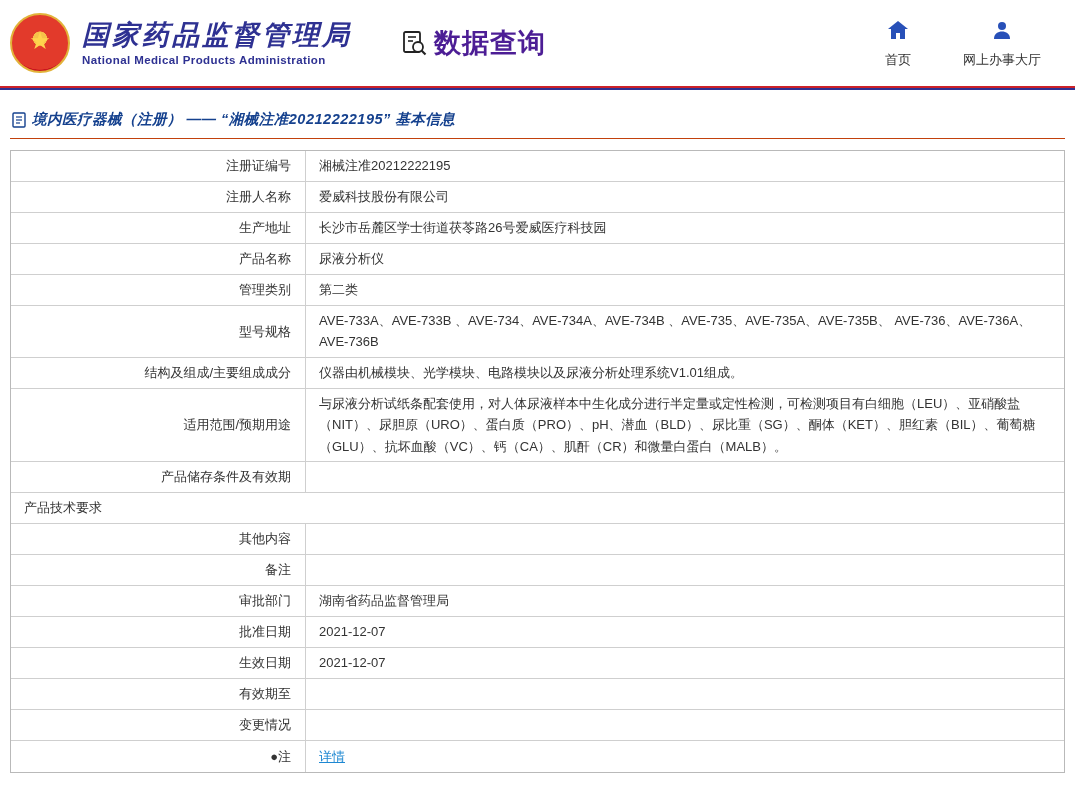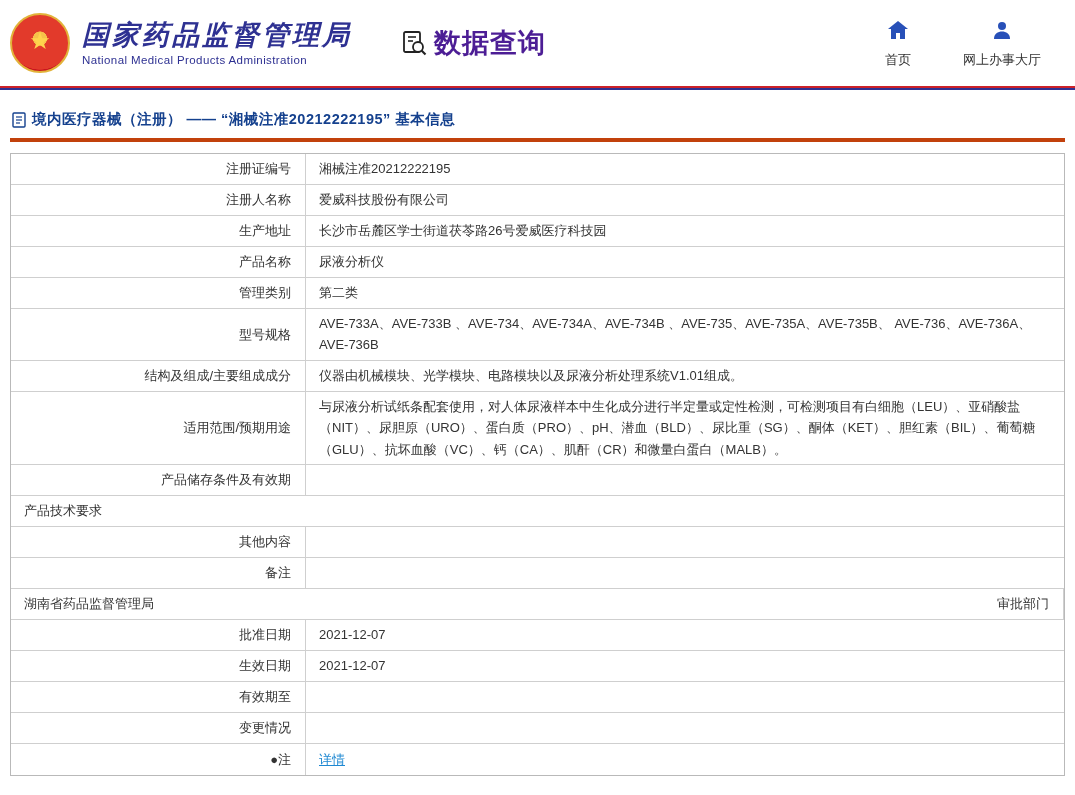--- a/index.html
+++ b/index.html
@@ -4,34 +4,34 @@
 <style>
   * { margin:0; padding:0; box-sizing:border-box; }
   html,body { width:1075px; height:795px; background:#ffffff; font-family:"Liberation Sans","DejaVu Sans",sans-serif; overflow:hidden; }
 
   
   .header { height:86px; display:flex; align-items:center; padding:0 34px 0 10px; background:#fff; position:relative; }
   .emblem { width:60px; height:60px; border-radius:50%; background:radial-gradient(circle at 50% 42%, #f6c14a 0 16%, #e23a2b 17% 72%, #c9151e 73% 100%); border:2px solid #e2b33a; display:flex; align-items:center; justify-content:center; flex:0 0 auto; }
   .emblem .star { color:#ffd34d; font-size:24px; line-height:1; transform:translateY(-2px); }
   .org-block { margin-left:12px; }
   .org-cn { color:#2e3192; font-size:27px; font-weight:bold; letter-spacing:3px; line-height:1.15;font-style:italic; }
-  .org-en { color:#2e3192; font-size:11.5px; letter-spacing:0.4px; margin-top:3px; }
+  .org-en { color:#2e3192; font-size:11.5px; letter-spacing:0.4px; margin-top:3px;font-weight:bold; }
   .data-query { display:flex; align-items:center; margin-left:48px; cursor:pointer; }
   .data-query .dq-label { font-size:27px; font-weight:bold; color:#4c1d95; margin-left:6px; letter-spacing:1px; }
   .header-spacer { flex:1; }
   .nav { display:flex; gap:52px; align-items:flex-start; margin-top:4px; }
   .nav-item { display:flex; flex-direction:column; align-items:center; gap:12px; cursor:pointer; }
   .nav-item .nav-label { font-size:13px; color:#333; white-space:nowrap; }
 
   
   .top-divider { height:4px; width:100%; background:linear-gradient(#cc2229 0 45%, #2e3192 45% 100%); }
 
   
   .main { padding:20px 10px 0 10px; }
-  .page-title-bar { display:flex; align-items:center; gap:6px; padding:0 2px 9px 2px; border-bottom:4px solid #c2410c; }
+  .page-title-bar { display:flex; align-items:center; gap:6px; padding:0 2px 9px 2px; border-bottom:1px solid #c2410c;font-style:italic; }
   .page-title { color:#15418e; font-size:14.5px; font-weight:bold; letter-spacing:0.5px; }
 
   
   .info-table { margin-top:11px; border:1px solid #b9b9b9; background:#fff; }
   .row { display:flex; align-items:stretch; border-bottom:1px solid #cfcfcf; min-height:31px; }
   .row:last-child { border-bottom:none; }
   .cell { display:flex; align-items:center; font-size:13px; color:#333; line-height:1.65; }
   .cell.label { width:295px; flex:0 0 295px; justify-content:flex-end; text-align:right; padding:4px 14px 4px 8px; border-right:1px solid #cfcfcf; }
   .cell.value { flex:1; padding:4px 16px 4px 13px; text-align:left; justify-content:flex-start; }
   .cell.value a { color:#1e88d2; text-decoration:underline; font-size:13px; }
@@ -145,22 +145,22 @@
       </div>
       <div class="row">
         <div class="cell label">其他内容</div>
         <div class="cell value"></div>
       </div>
       <div class="row">
         <div class="cell label">备注</div>
         <div class="cell value"></div>
       </div>
       <div class="row">
+        <div class="cell label">审批部门</div>
         <div class="cell value">湖南省药品监督管理局</div>
-        <div class="cell label">审批部门</div>
       </div>
       <div class="row">
         <div class="cell label">批准日期</div>
         <div class="cell value">2021-12-07</div>
       </div>
       <div class="row">
         <div class="cell label">生效日期</div>
         <div class="cell value">2021-12-07</div>
       </div>
       <div class="row">

